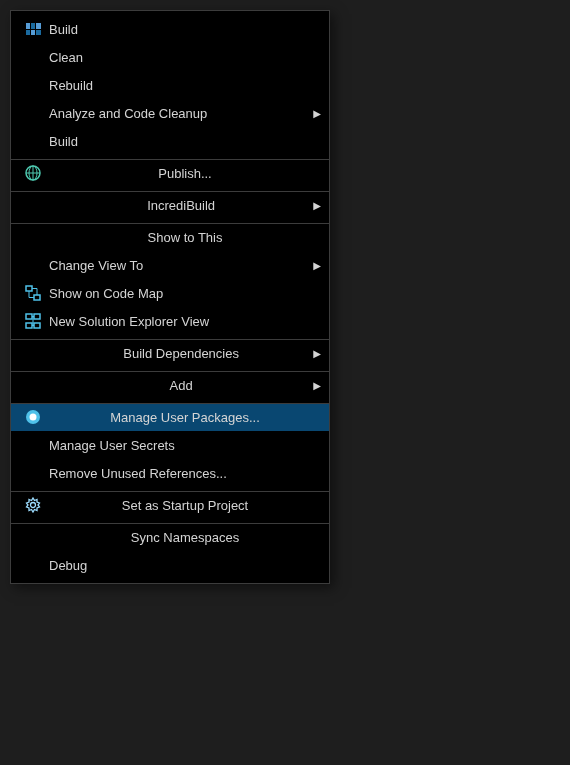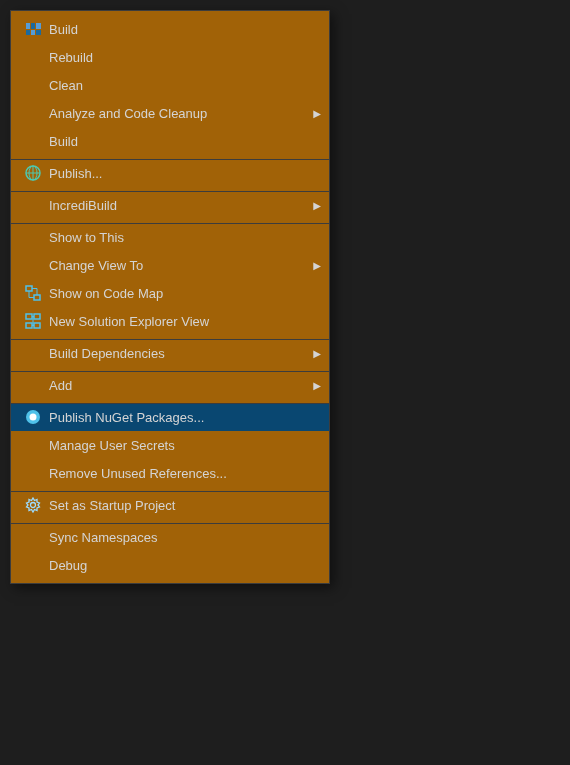--- a/index.html
+++ b/index.html
@@ -12,21 +12,21 @@
       background: #1e1e1e;
       width: 570px;
       height: 765px;
       font-family: 'Segoe UI', sans-serif;
       font-size: 13px;
       color: #d4d4d4;
       overflow: hidden;
     }
 
     .context-menu {
-      background: #a16207;
+      background: #000000;
       border: 1px solid #3c3c3c;
       width: 320px;
       margin: 0;
       padding: 4px 0;
       box-shadow: 4px 4px 12px rgba(0,0,0,0.5);
     }
 
     .menu-item {
       display: flex;
       align-items: center;
@@ -38,20 +38,21 @@
     }
 
     .menu-item.highlighted {
       background: #094771;
     }
 
     .menu-item.separator-above {
       border-top: 1px solid #3c3c3c;
       margin-top: 4px;
       padding-top: 4px;
+      text-align: center;
     }
 
     .menu-item .icon-area {
       width: 28px;
       display: flex;
       align-items: center;
       justify-content: center;
       flex-shrink: 0;
     }
 
@@ -83,25 +84,25 @@
             <div style="background: rgb(86, 156, 214);"></div>
             <div style="background: rgb(26, 106, 159);"></div>
             <div style="background: rgb(86, 156, 214);"></div>
             <div style="background: rgb(26, 106, 159);"></div>
           </div>
         </div>
         <span class="label">Build</span>
       </div>
       <div class="menu-item">
         <div class="icon-area"></div>
+        <span class="label">Clean</span>
+      </div>
+      <div class="menu-item">
+        <div class="icon-area"></div>
         <span class="label">Rebuild</span>
-      </div>
-      <div class="menu-item">
-        <div class="icon-area"></div>
-        <span class="label">Clean</span>
       </div>
       <div class="menu-item">
         <div class="icon-area"></div>
         <span class="label">Analyze and Code Cleanup</span>
         <span class="arrow">▶</span>
       </div>
       <div class="menu-item">
         <div class="icon-area"></div>
         <span class="label">Build</span>
       </div>
@@ -167,21 +168,21 @@
         <span class="label">Add</span>
         <span class="arrow">▶</span>
       </div>
       <div class="menu-item highlighted separator-above">
         <div class="icon-area">
           <svg width="16" height="16" viewBox="0 0 16 16">
         <circle cx="8" cy="8" r="7" fill="#4fc1e9"></circle>
         <circle cx="8" cy="8" r="3.5" fill="white"></circle>
       </svg>
         </div>
-        <span class="label">Publish NuGet Packages...</span>
+        <span class="label">Manage User Packages...</span>
       </div>
       <div class="menu-item">
         <div class="icon-area"></div>
         <span class="label">Manage User Secrets</span>
       </div>
       <div class="menu-item">
         <div class="icon-area"></div>
         <span class="label">Remove Unused References...</span>
       </div>
       <div class="menu-item separator-above">

